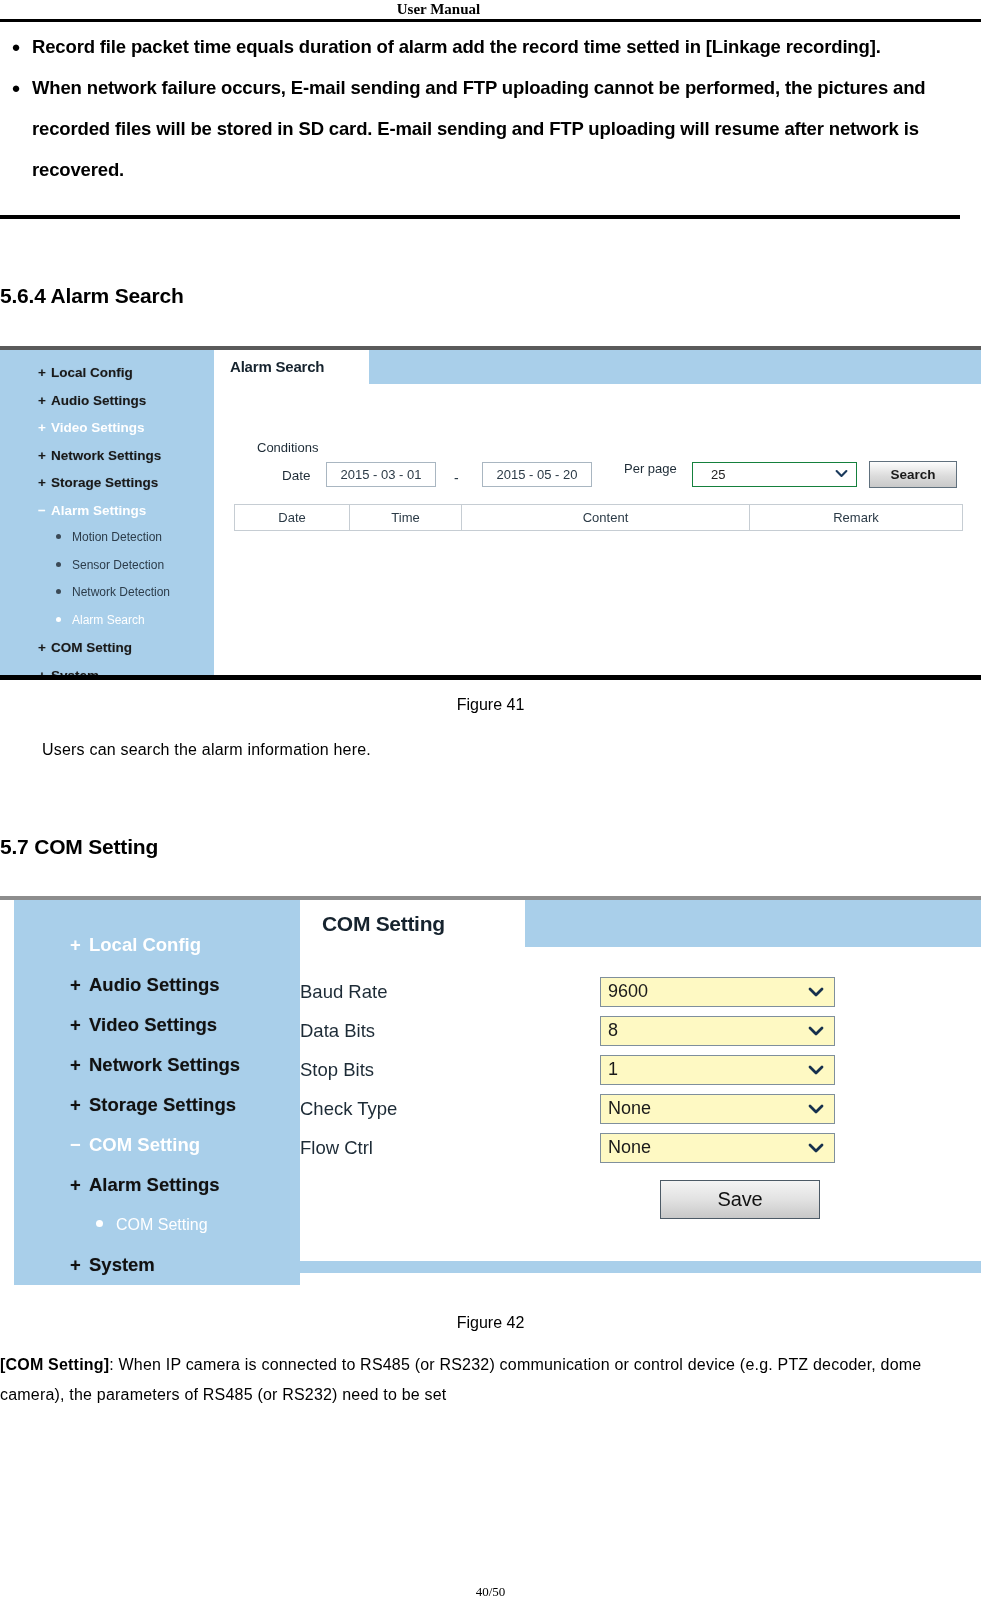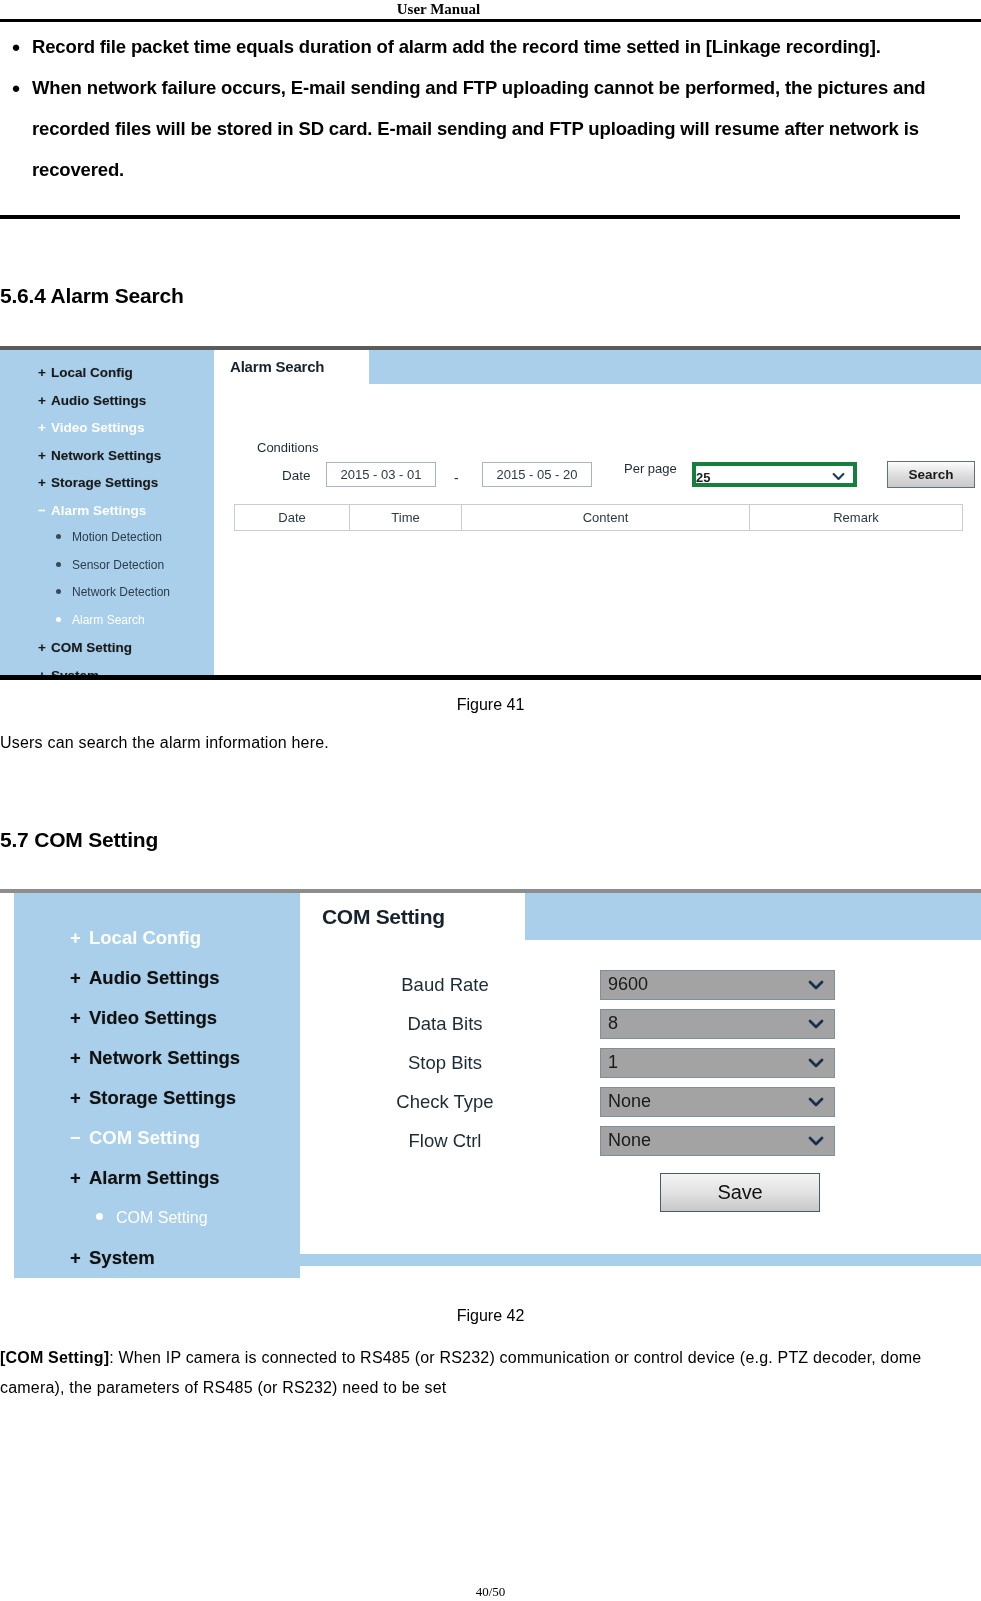--- a/index.html
+++ b/index.html
@@ -184,45 +184,43 @@
   }
   #fig41 .perpage-label {
     position: absolute;
     left: 410px; top: 77px;
     font-size: 13px; color: #1d2b36;
   }
   #fig41 .perpage-select {
     position: absolute;
     left: 478px; top: 78px;
     width: 165px; height: 25px;
-    border: 4px solid #15803d;
+    border: 1px solid #15803d;
     background: #fff;
     font-size: 13px;
     color: #222;
     line-height: 23px;
-    padding-left: 0;
-    font-weight: bold;
+    padding-left: 18px;
   }
   #fig41 .perpage-select .chev {
     position: absolute;
     right: 8px; top: 4px;
     width: 13px; height: 13px;
   }
   #fig41 .search-btn {
     position: absolute;
     left: 655px; top: 77px;
     width: 88px; height: 27px;
     border: 1px solid #60707d;
     background: linear-gradient(#fdfdfd, #dcdcdc 55%, #c9c9c9);
     font-size: 13.5px;
     font-weight: bold;
     color: #1a1a1a;
     line-height: 25px;
     text-align: center;
-    margin-left: 18px;
   }
   #fig41 .tbl {
     position: absolute;
     left: 20px; top: 120px;
     right: 18px;
     height: 27px;
     display: flex;
     border: 1px solid #c6cdd3;
     background: #fff;
   }
@@ -309,31 +307,31 @@
   }
   #fig42 .form-row {
     position: absolute;
     left: 0;
     height: 30px;
     width: 100%;
   }
   #fig42 .form-label {
     position: absolute;
     left: 0; width: 290px;
-    text-align: center;
+    text-align: left;
     font-size: 18.5px;
     color: #1d2b36;
     line-height: 30px;
   }
   #fig42 .form-select {
     position: absolute;
     left: 300px;
     width: 235px; height: 30px;
     border: 1.5px solid #7f8f9c;
-    background: #a3a3a3;
+    background: #fef9c3;
     font-size: 18px;
     color: #1a1a1a;
     line-height: 27px;
     padding-left: 7px;
   }
   #fig42 .form-select .chev {
     position: absolute;
     right: 9px; top: 6px;
     width: 18px; height: 16px;
   }
@@ -430,21 +428,21 @@
         </div>
 
       </div>
     </div>
 
   </div>
   <div class="fig-botbar"></div>
 </div>
 
 <div class="fig-caption" style="margin-top:16px;">Figure 41</div>
-<div class="body-text" style="margin-top:14px;">Users can search the alarm information here.</div>
+<div class="body-text" style="margin-top:21px;padding-left:42px;">Users can search the alarm information here.</div>
 
 <div class="sec-heading" style="margin-top:70px;">5.7 COM Setting</div>
 
 <div class="figure-wrap" id="fig42" style="margin-top:37px;">
   <div class="fig-topbar" style="background:#8d8d8d;"></div>
   <div class="screenshot" style="background:#ffffff;">
     <div style="position:absolute;left:14px;top:0;right:0;bottom:12px;background:#a9cfea;"></div>
 
     <div class="sidebar" style="padding-top:25px;">
       <div class="nav-top dim"><span class="sign">+</span><span>Local Config</span></div>

